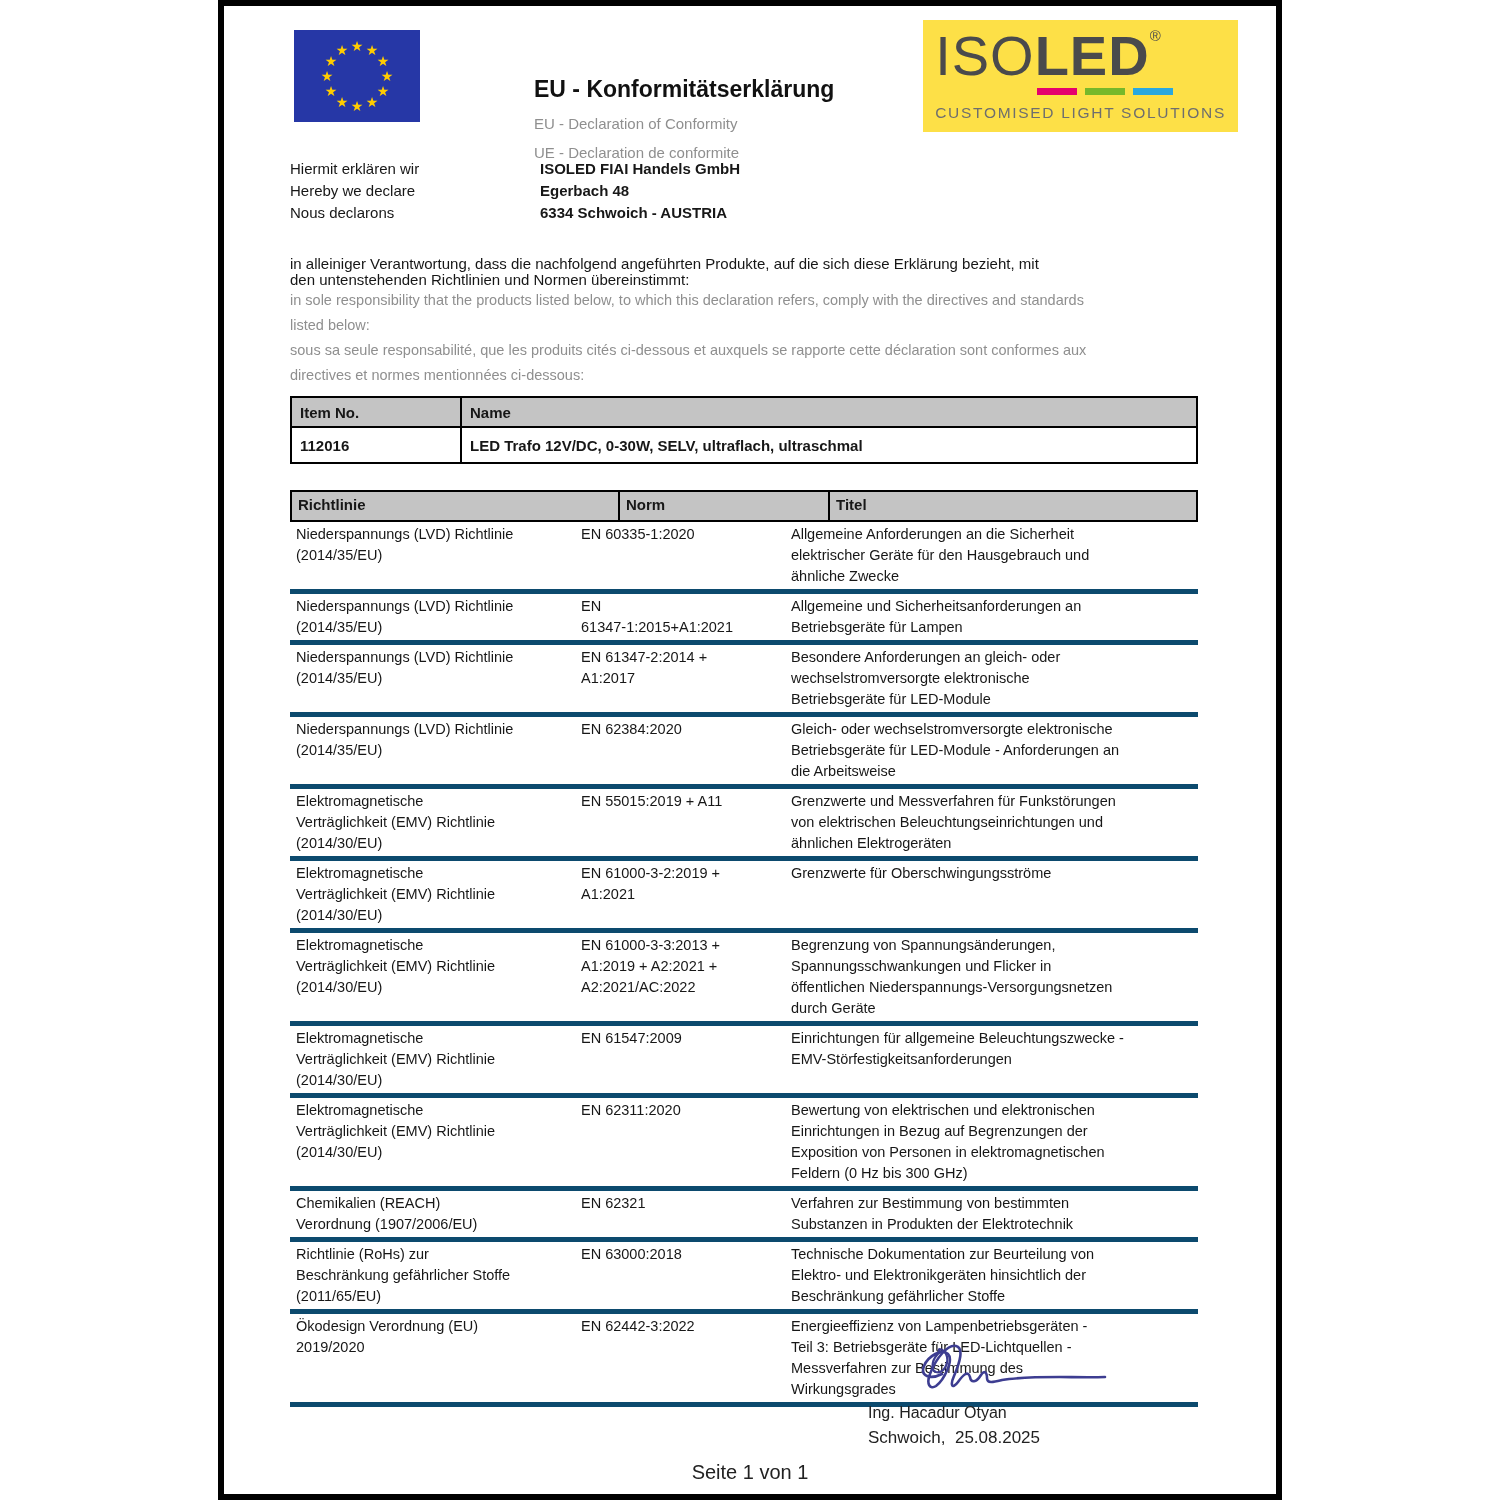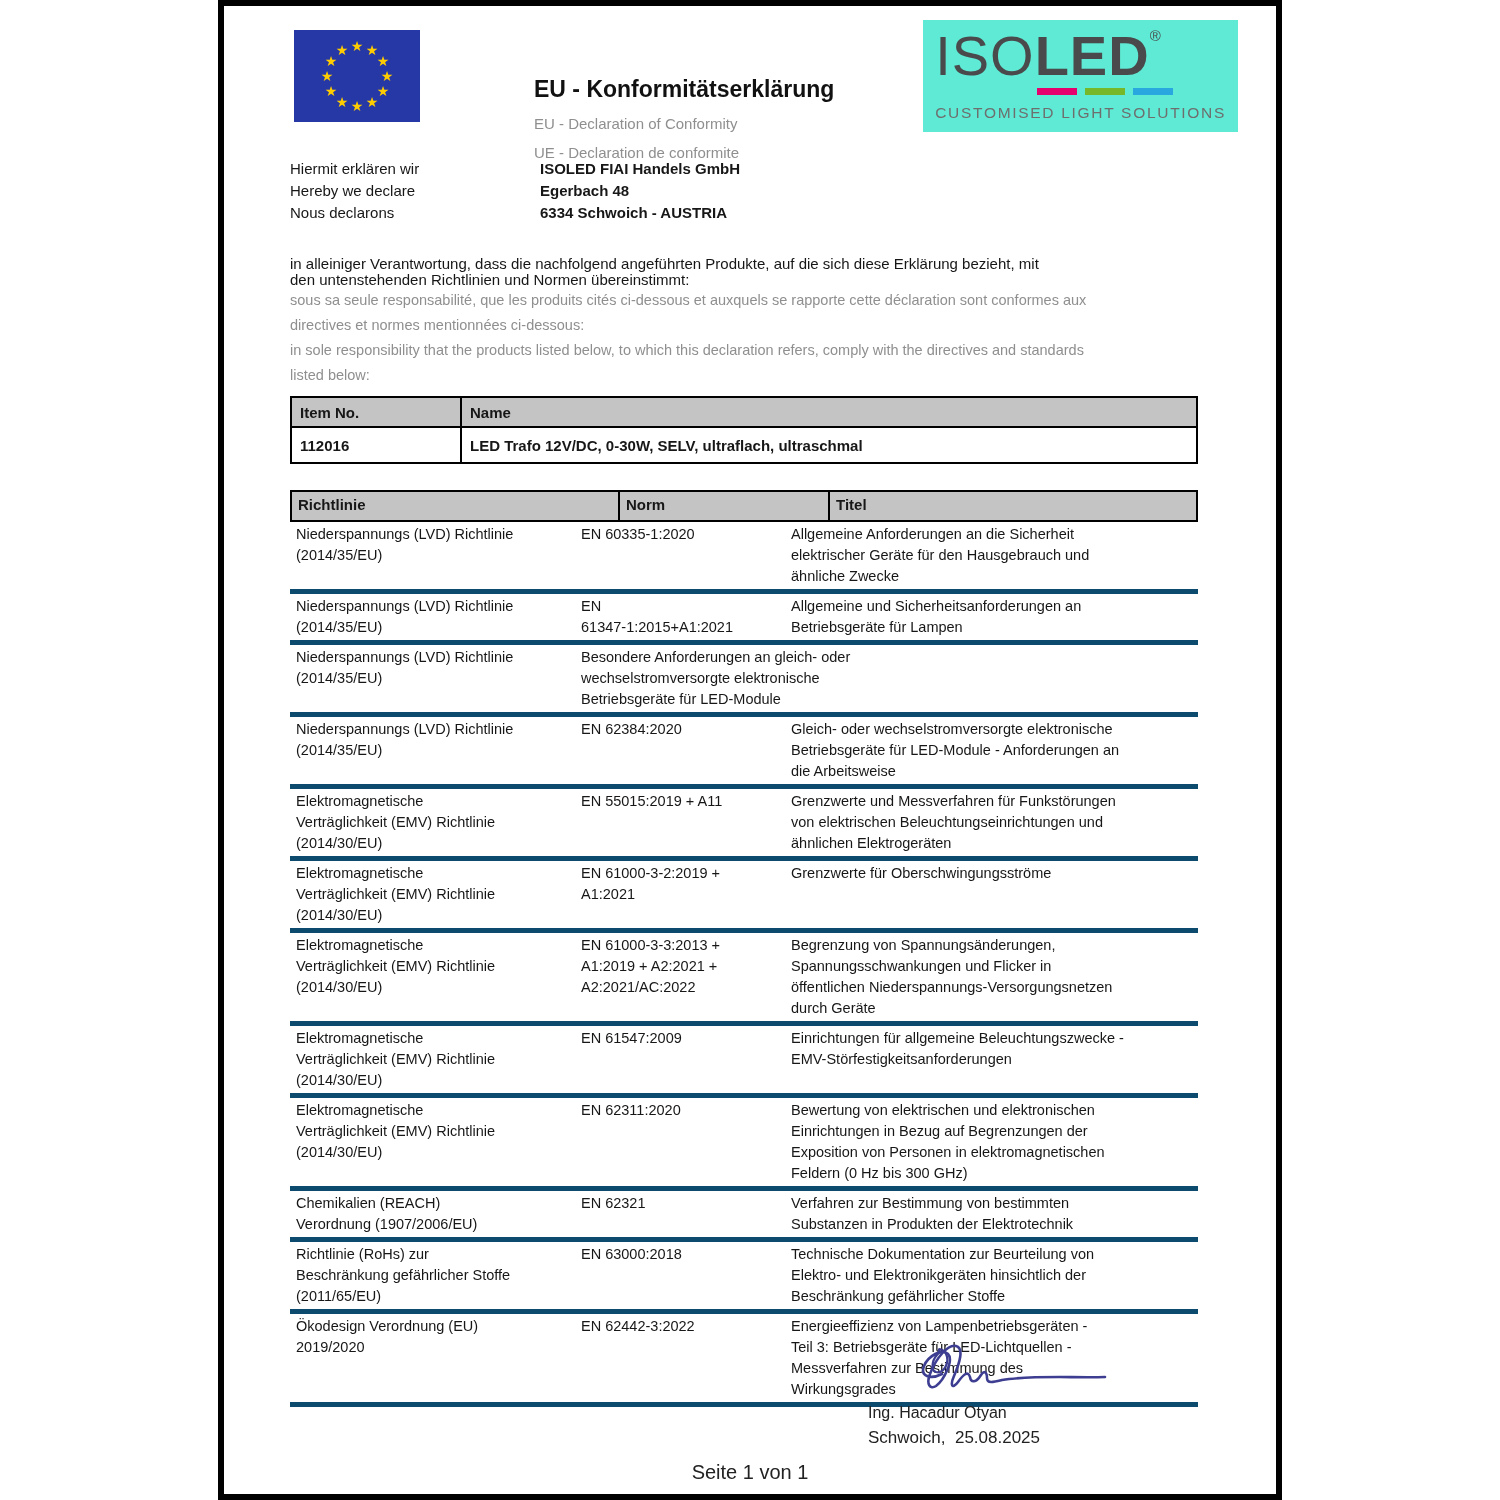--- a/index.html
+++ b/index.html
@@ -8,21 +8,21 @@
   .page {
     position:relative; width:1064px; height:1500px; margin:0 auto;
     border:6px solid #000; background:#fff; overflow:hidden;
   }
   
   .flag { position:absolute; left:70px; top:24px; width:126px; height:92px; }
   .flag .star { position:absolute; transform:translate(-50%,-50%); font-size:14px; color:#ffcc00; line-height:1; }
   .titles { position:absolute; left:310px; top:26px;margin-top:44px; }
   .doc-title { font-size:23px; font-weight:bold; color:#111; }
   .doc-sub { font-size:15px; color:#8f8f8f; margin-top:12px; }
-  .logo { position:absolute; right:38px; top:14px; background:#5eead4; padding:8px 12px 10px 12px; }
+  .logo { position:absolute; right:38px; top:14px; background:#fde047; padding:8px 12px 10px 12px; }
   .logo-word { font-size:56px; line-height:1; color:#4a4a4c; letter-spacing:1px; white-space:nowrap; }
   .logo-word .iso { font-weight:400; }
   .logo-word .led { font-weight:800; }
   .logo-word .reg { font-size:15px; vertical-align:top; line-height:1; }
   .logo-bars { display:flex; gap:8px; margin-left:102px; margin-top:4px; }
   .logo-bars div { width:40px; height:7px; }
   .logo-tagline { margin-top:9px; font-size:15.5px; letter-spacing:1.7px; color:#6e6e6e; white-space:nowrap; }
   
   .declare { position:absolute; left:66px; top:152px; display:flex; font-size:15px; }
   .declare .labels { width:250px; line-height:22px; }
@@ -103,24 +103,24 @@
     <div class="company">
       <div>ISOLED FIAI Handels GmbH</div>
       <div>Egerbach 48</div>
       <div>6334 Schwoich - AUSTRIA</div>
     </div>
   </div>
 
   <div class="responsibility">
     <div class="de">in alleiniger Verantwortung, dass die nachfolgend angeführten Produkte, auf die sich diese Erklärung bezieht, mit
 den untenstehenden Richtlinien und Normen übereinstimmt:</div>
+    <div class="gray">in sole responsibility that the products listed below, to which this declaration refers, comply with the directives and standards
+listed below:</div>
     <div class="gray">sous sa seule responsabilité, que les produits cités ci-dessous et auxquels se rapporte cette déclaration sont conformes aux
 directives et normes mentionnées ci-dessous:</div>
-    <div class="gray">in sole responsibility that the products listed below, to which this declaration refers, comply with the directives and standards
-listed below:</div>
   </div>
 
   <table class="item-table">
     <tbody>
         <tr>
       <th class="col-itemno">Item No.</th>
       <th>Name</th>
     </tr>
     <tr>
       <td>112016</td>
@@ -148,20 +148,22 @@
       <div class="c c1">Niederspannungs (LVD) Richtlinie
 (2014/35/EU)</div>
       <div class="c c2">EN
 61347-1:2015+A1:2021</div>
       <div class="c c3">Allgemeine und Sicherheitsanforderungen an
 Betriebsgeräte für Lampen</div>
     </div>
     <div class="drow">
       <div class="c c1">Niederspannungs (LVD) Richtlinie
 (2014/35/EU)</div>
+      <div class="c c2">EN 61347-2:2014 +
+A1:2017</div>
       <div class="c c3">Besondere Anforderungen an gleich- oder
 wechselstromversorgte elektronische
 Betriebsgeräte für LED-Module</div>
     </div>
     <div class="drow">
       <div class="c c1">Niederspannungs (LVD) Richtlinie
 (2014/35/EU)</div>
       <div class="c c2">EN 62384:2020</div>
       <div class="c c3">Gleich- oder wechselstromversorgte elektronische
 Betriebsgeräte für LED-Module - Anforderungen an

